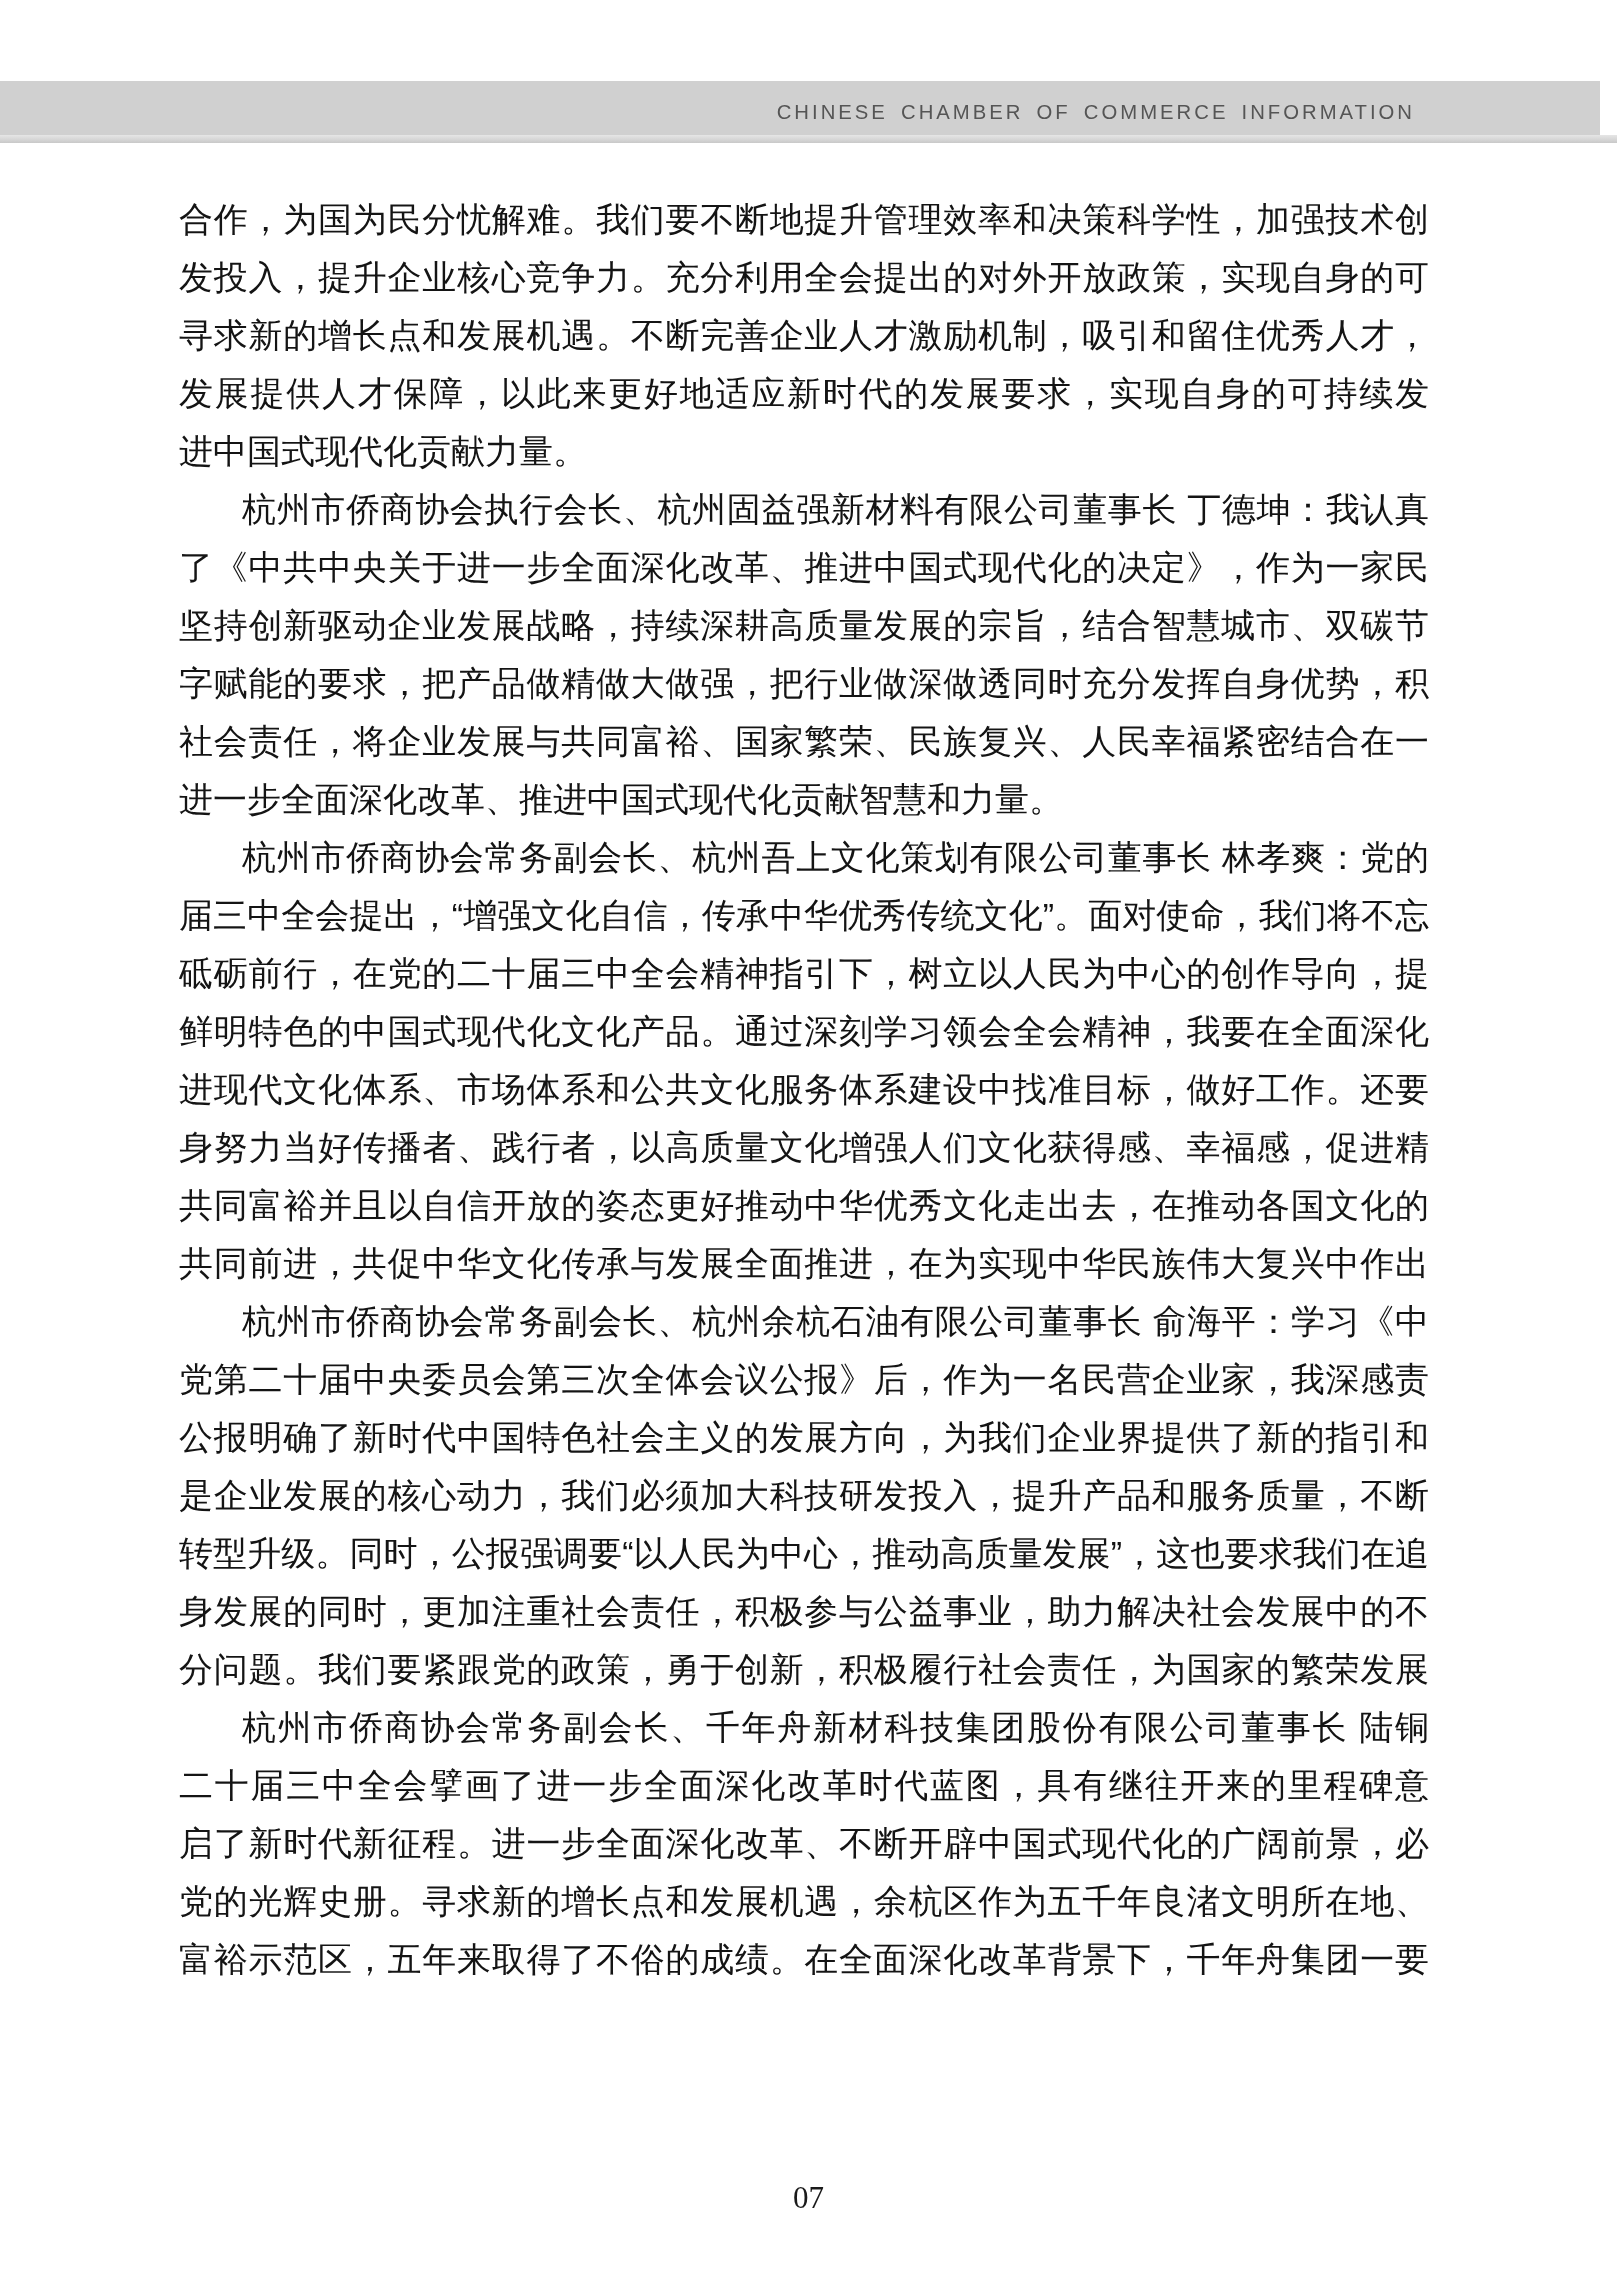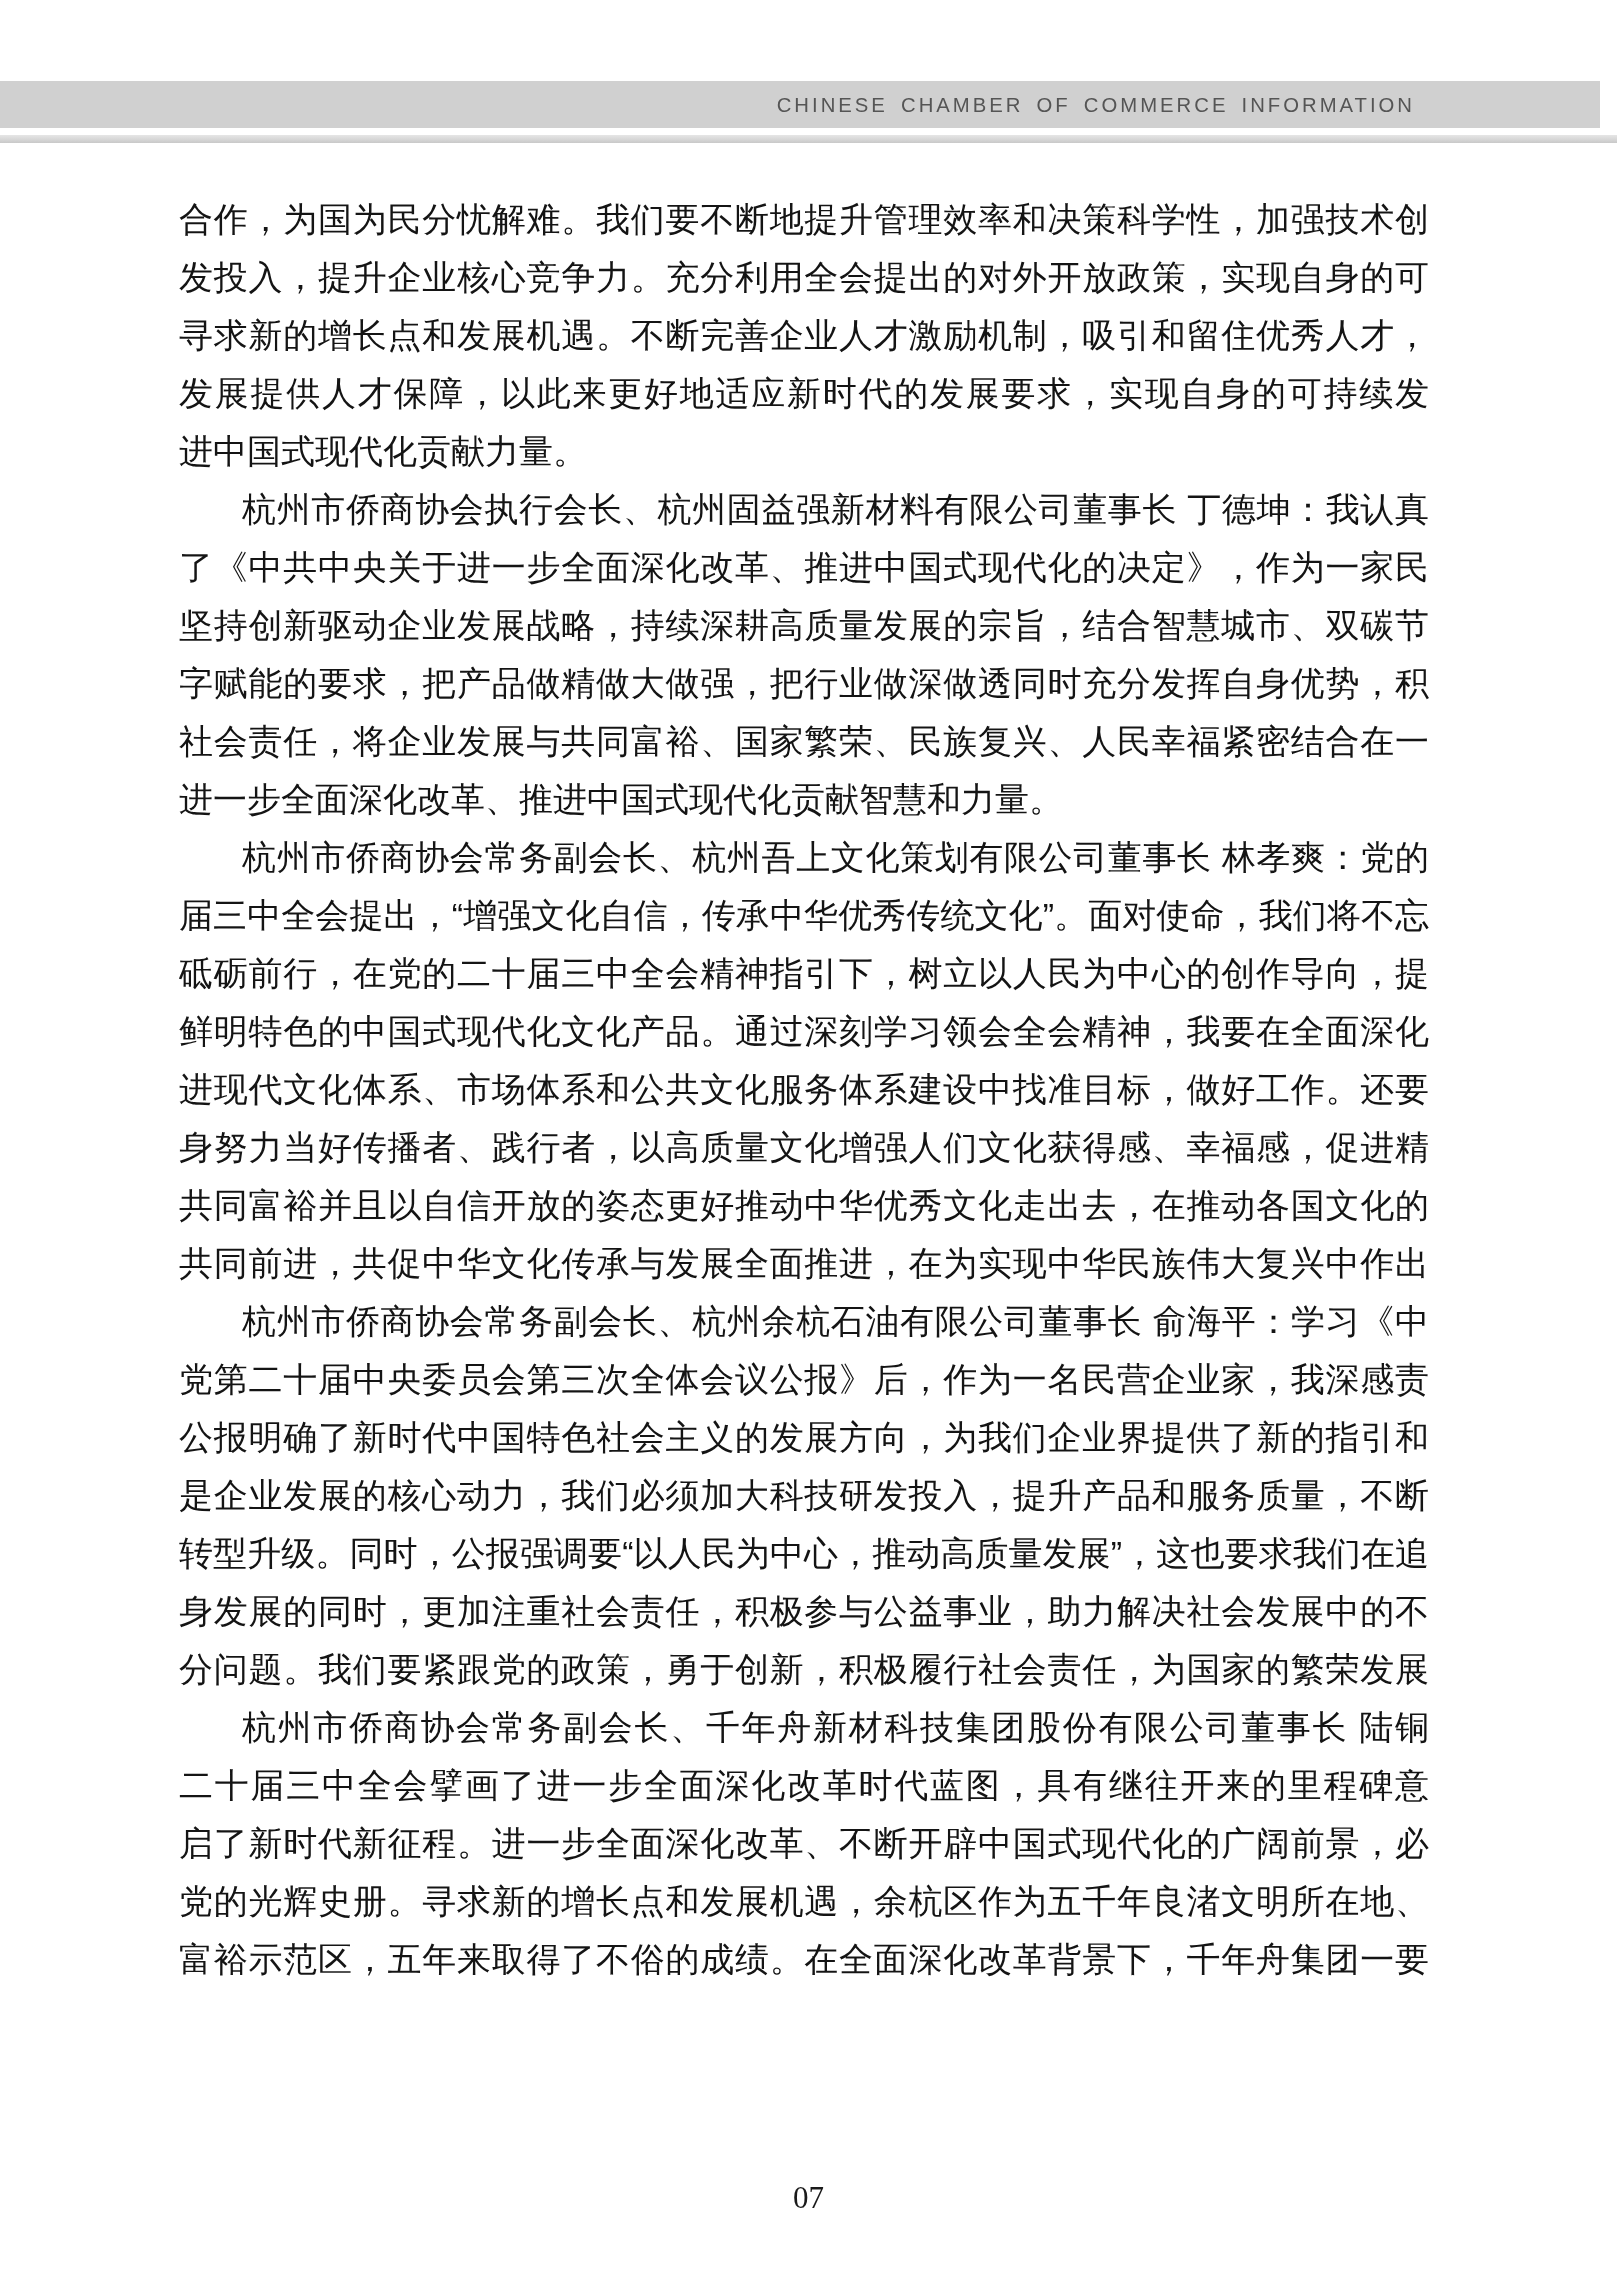--- a/index.html
+++ b/index.html
@@ -17,21 +17,21 @@
     height: 2284px;
     background: #ffffff;
     font-family: "Liberation Sans", sans-serif;
     overflow: hidden;
   }
   .header-band {
     position: absolute;
     left: 0;
     top: 81px;
     width: 1600px;
-    height: 47px;
+    height: 61px;
     background: var(--header-band);
   }
   .header-title {
     position: absolute;
     right: 185px;
     top: 50%;
     transform: translateY(-50%);
     font-size: 20.3px;
     letter-spacing: 3px;
     word-spacing: 4.5px;

